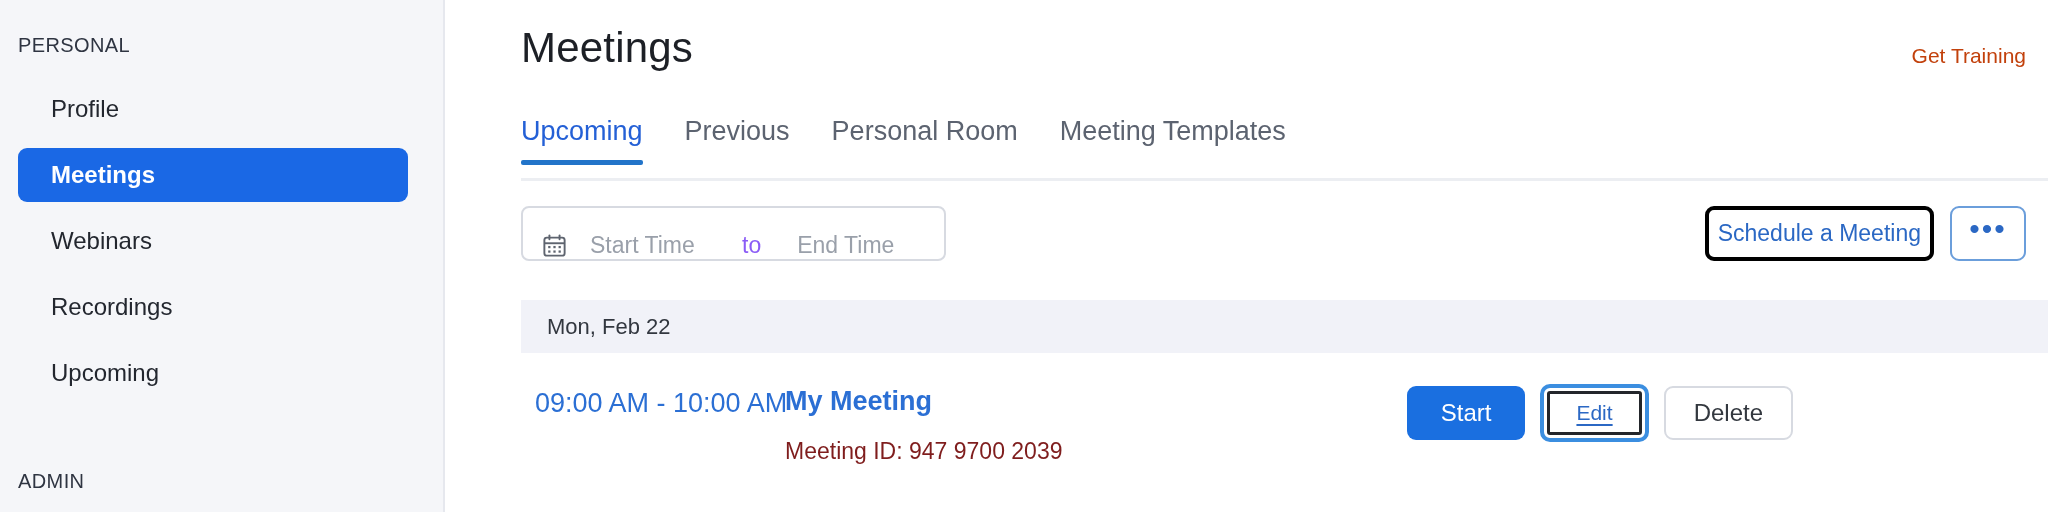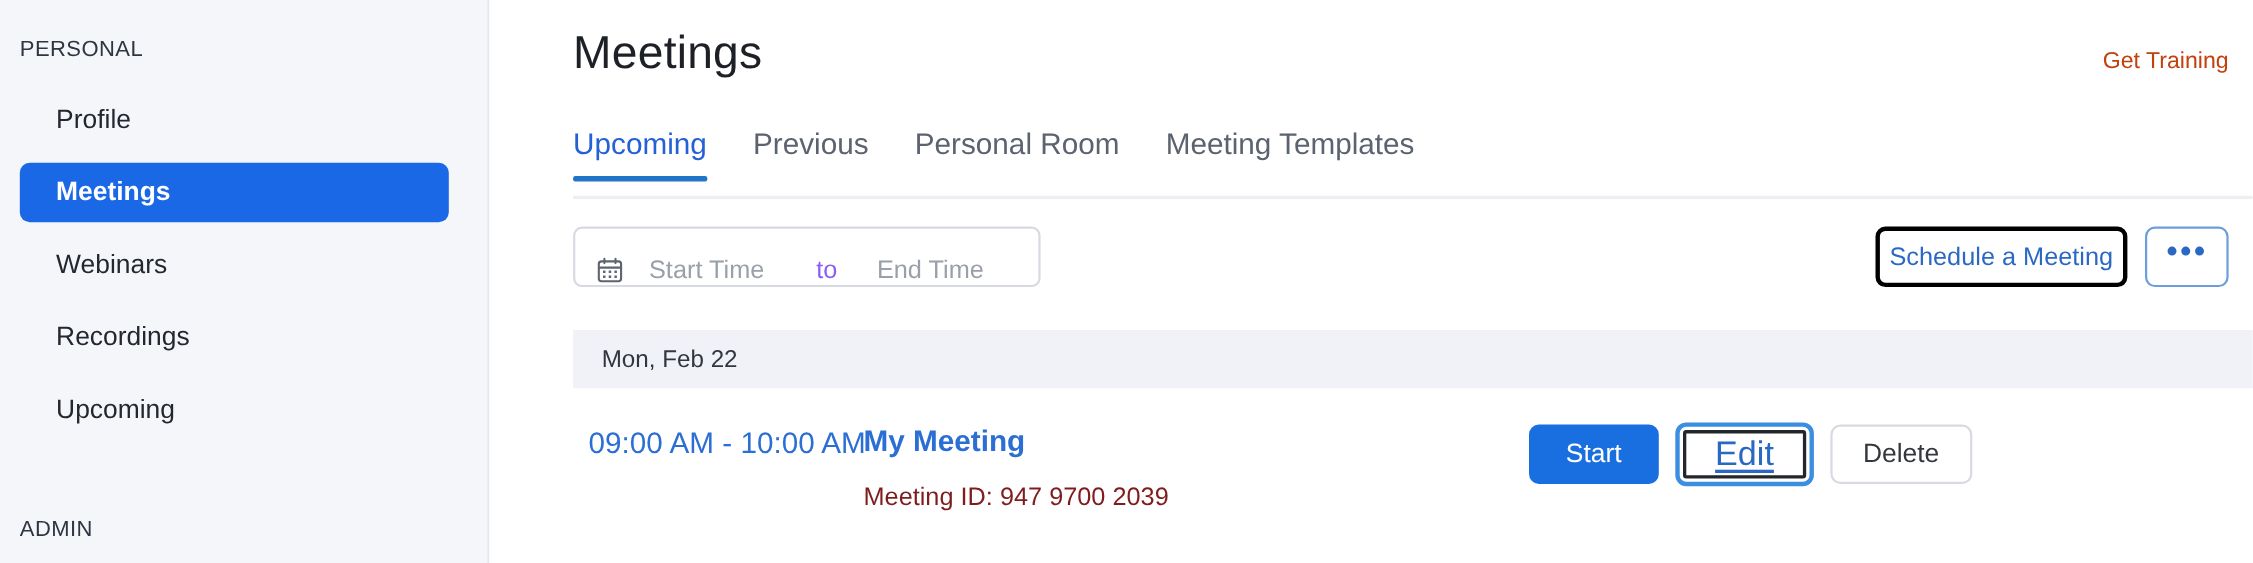--- a/index.html
+++ b/index.html
@@ -147,21 +147,21 @@
   .btn-delete { border: 2px solid #d7dae1; color: #33383f; padding: 0 28px; }
 
   .edit-wrap {
     position: relative; border: 4px solid #3b8ee0; border-radius: 10px;
     padding: 3px; background: #fff;
   }
   .btn-edit {
     border: 3px solid #23262b; border-radius: 3px;
     color: #2b68c4; padding: 0 26px; height: 44px;
     text-decoration: underline; text-underline-offset: 4px;
-    font-size: 31px; background: #fff;
+    font-size: 21px; background: #fff;
   }
 </style>
 </head>
 <body>
 
 <div class="app">
 
   <nav class="sidebar">
     <div class="side-group-label side-label-personal">PERSONAL</div>
 

